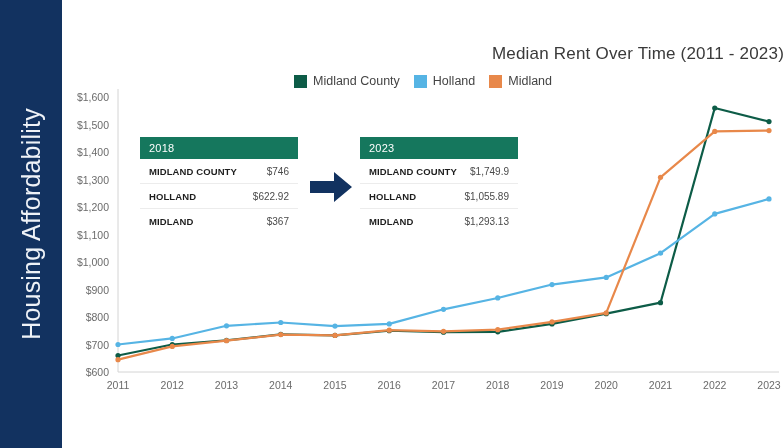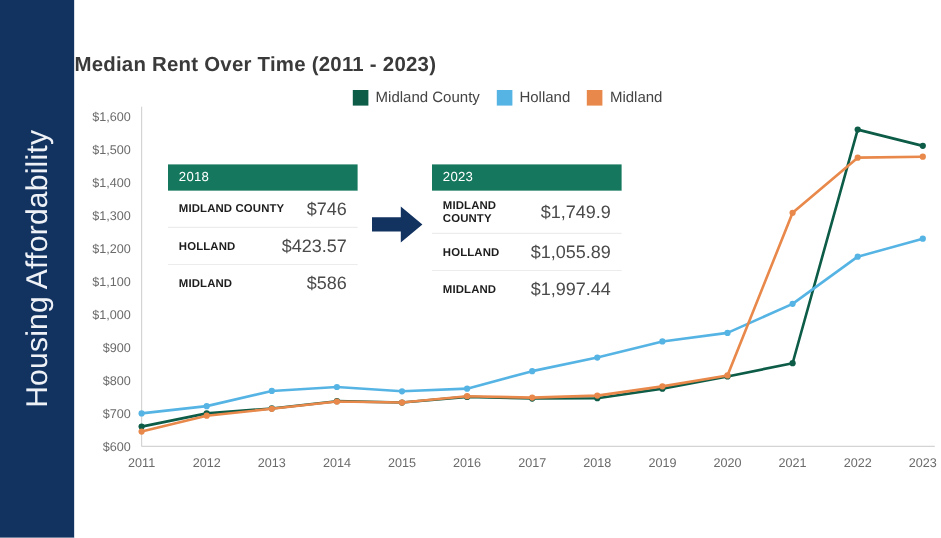--- a/index.html
+++ b/index.html
@@ -50,25 +50,24 @@
     width: 722px;
     height: 448px;
     background: #ffffff;
   }
 
   #chart-title {
     position: absolute;
     left: 0;
     top: 44px;
     width: 722px;
-    text-align: left;
+    text-align: right;
     font-size: 17px;
     color: #3a3a3a;
     letter-spacing: 0.2px;
-    font-weight: bold;
   }
 
   #legend {
     position: absolute;
     left: 0;
     top: 74px;
     width: 722px;
     display: flex;
     align-items: center;
     justify-content: center;
@@ -141,21 +140,21 @@
     background: #ffffff;
   }
   .callout-row:last-child { border-bottom: none; }
   .callout-key {
     font-size: 9.5px;
     font-weight: bold;
     color: #1d1d1d;
     letter-spacing: 0.1px;
   }
   .callout-val {
-    font-size: 15px;
+    font-size: 10px;
     color: #4a4a4a;
   }
 
   #callout-arrow {
     position: absolute;
     left: 246px;
     top: 170px;
     width: 46px;
     height: 34px;
   }
@@ -260,25 +259,25 @@
   </div>
 
   <div id="callout-2018" class="callout">
       <div class="callout-header">2018</div>
       <div class="callout-row">
         <span class="callout-key">MIDLAND COUNTY</span>
         <span class="callout-val">$746</span>
       </div>
       <div class="callout-row">
         <span class="callout-key">HOLLAND</span>
-        <span class="callout-val">$423.57</span>
+        <span class="callout-val">$622.92</span>
       </div>
       <div class="callout-row">
         <span class="callout-key">MIDLAND</span>
-        <span class="callout-val">$586</span>
+        <span class="callout-val">$367</span>
       </div>
     </div>
 
   <div id="callout-arrow">
     <svg width="46" height="34" viewBox="0 0 46 34">
       <polygon points="2,11 26,11 26,2 44,17 26,32 26,23 2,23" fill="#123260"></polygon>
     </svg>
   </div>
 
   <div id="callout-2023" class="callout">
@@ -286,17 +285,17 @@
       <div class="callout-row">
         <span class="callout-key">MIDLAND COUNTY</span>
         <span class="callout-val">$1,749.9</span>
       </div>
       <div class="callout-row">
         <span class="callout-key">HOLLAND</span>
         <span class="callout-val">$1,055.89</span>
       </div>
       <div class="callout-row">
         <span class="callout-key">MIDLAND</span>
-        <span class="callout-val">$1,997.44</span>
+        <span class="callout-val">$1,293.13</span>
       </div>
     </div>
 
 </div>
 
 </body></html>

